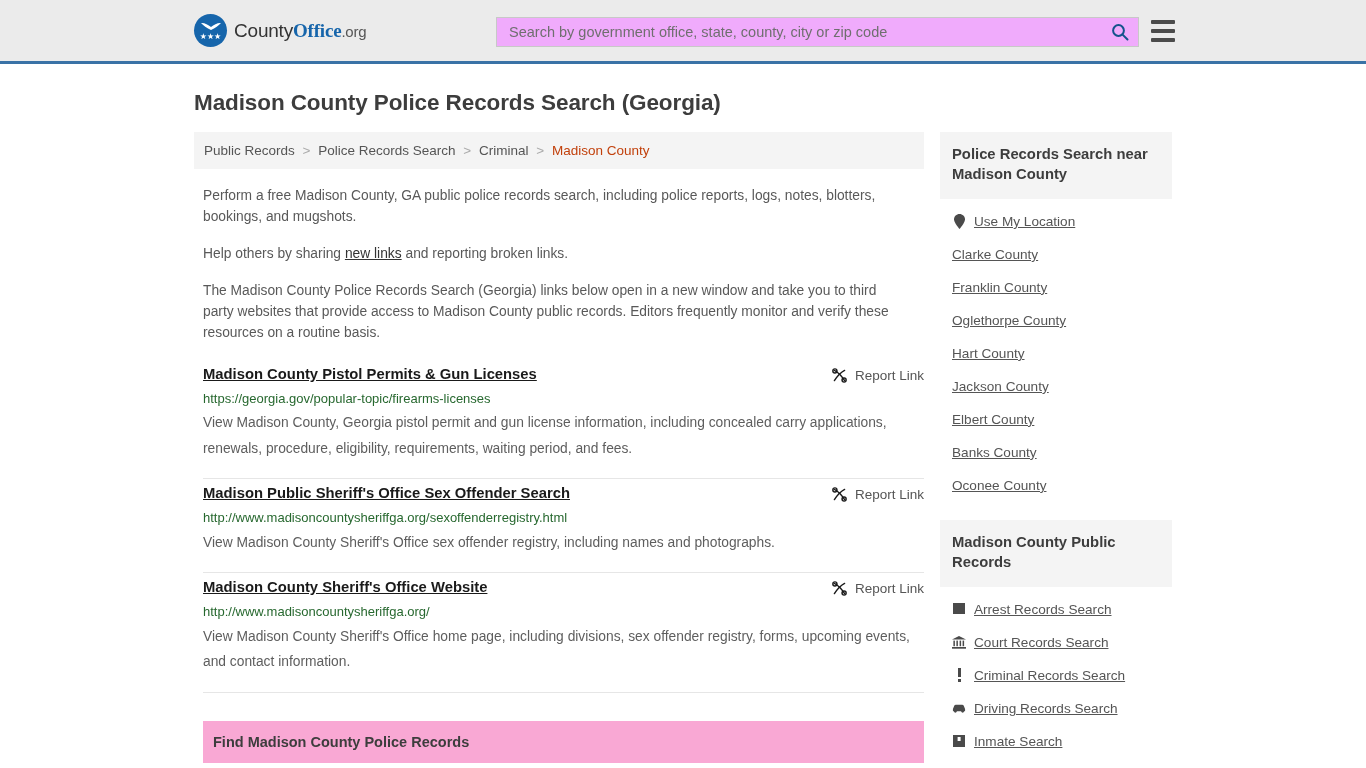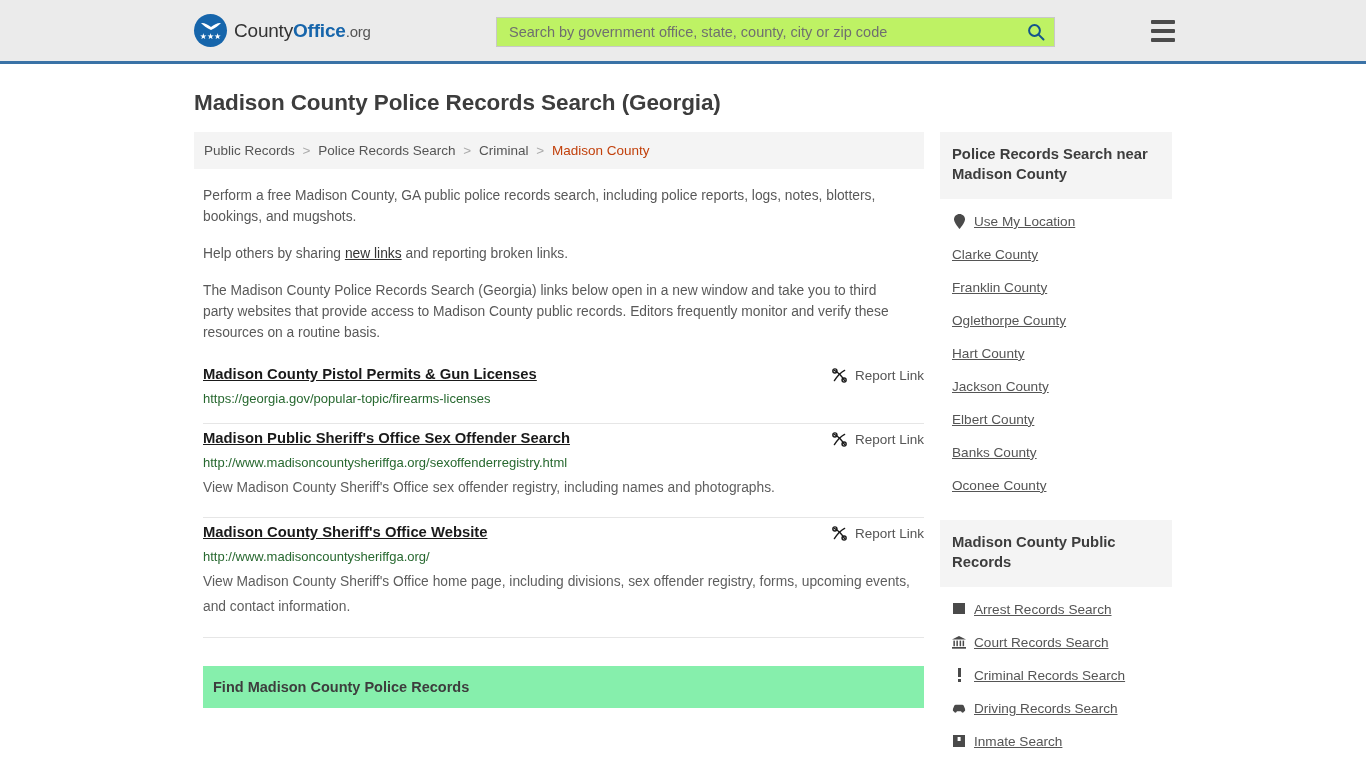--- a/index.html
+++ b/index.html
@@ -50,31 +50,31 @@
     font-size: 8px;
     letter-spacing: 0px;
     line-height: 8px;
   }
   .logo-text {
     font-size: 19px;
     letter-spacing: -0.2px;
     white-space: nowrap;
     color: #333333;
   }
-  .logo-text .b { color: #1665ab; font-weight: bold; }
+  .logo-text .b { color: #1665ab; font-weight: bold; font-family: Liberation Serif, serif; }
   .logo-text .county { color: #333333; }
   .logo-text .org { color: #555555; font-size: 15px; }
 
   .search-wrap {
     position: absolute;
     left: 496px;
     top: 17px;
-    width: 559px;
+    width: 643px;
     height: 30px;
-    background: #bef264;
+    background: #f0abfc;
     border: 1px solid #c8c8c8;
     display: flex;
     align-items: center;
   }
   .search-input {
     flex: 1 1 auto;
     border: 0;
     outline: 0;
     height: 26px;
     margin-left: 10px;
@@ -200,21 +200,21 @@
   .result-desc {
     font-size: 13.8px;
     color: #5e5e5e;
     line-height: 1.85;
     margin-top: 4px;
     max-width: 710px;
   }
 
   
   .section-bar {
-    background: #86efac;
+    background: #f9a8d4;
     margin: 28px 0 0 9px;
     padding: 13px 10px;
     font-size: 14.5px;
     font-weight: bold;
     color: #3d3d3d;
   }
 
   
   .side-head {
     background: #f4f4f4;
@@ -312,20 +312,21 @@
               <svg width="17" height="17" viewBox="0 0 20 20">
                 <path d="M4 4 C8 6 12 10 16 16" fill="none" stroke="#1a1a1a" stroke-width="1.7" stroke-linecap="round"></path>
                 <path d="M16 4 C12 6 8 10 4 16" fill="none" stroke="#1a1a1a" stroke-width="1.7" stroke-linecap="round"></path>
                 <circle cx="4.6" cy="4.6" r="2.4" fill="none" stroke="#1a1a1a" stroke-width="1.7"></circle>
                 <circle cx="15.4" cy="15.4" r="2.4" fill="none" stroke="#1a1a1a" stroke-width="1.7"></circle>
               </svg>
               <span class="label">Report Link</span>
             </span>
           </div>
           <div class="result-url">https://georgia.gov/popular-topic/firearms-licenses</div>
+          <div class="result-desc">View Madison County, Georgia pistol permit and gun license information, including concealed carry applications, renewals, procedure, eligibility, requirements, waiting period, and fees.</div>
         </div>
 
         <div class="result">
           <div class="result-head">
             <a class="result-title" href="#">Madison Public Sheriff's Office Sex Offender Search</a>
             <span class="report-link">
               <svg width="17" height="17" viewBox="0 0 20 20">
                 <path d="M4 4 C8 6 12 10 16 16" fill="none" stroke="#1a1a1a" stroke-width="1.7" stroke-linecap="round"></path>
                 <path d="M16 4 C12 6 8 10 4 16" fill="none" stroke="#1a1a1a" stroke-width="1.7" stroke-linecap="round"></path>
                 <circle cx="4.6" cy="4.6" r="2.4" fill="none" stroke="#1a1a1a" stroke-width="1.7"></circle>

